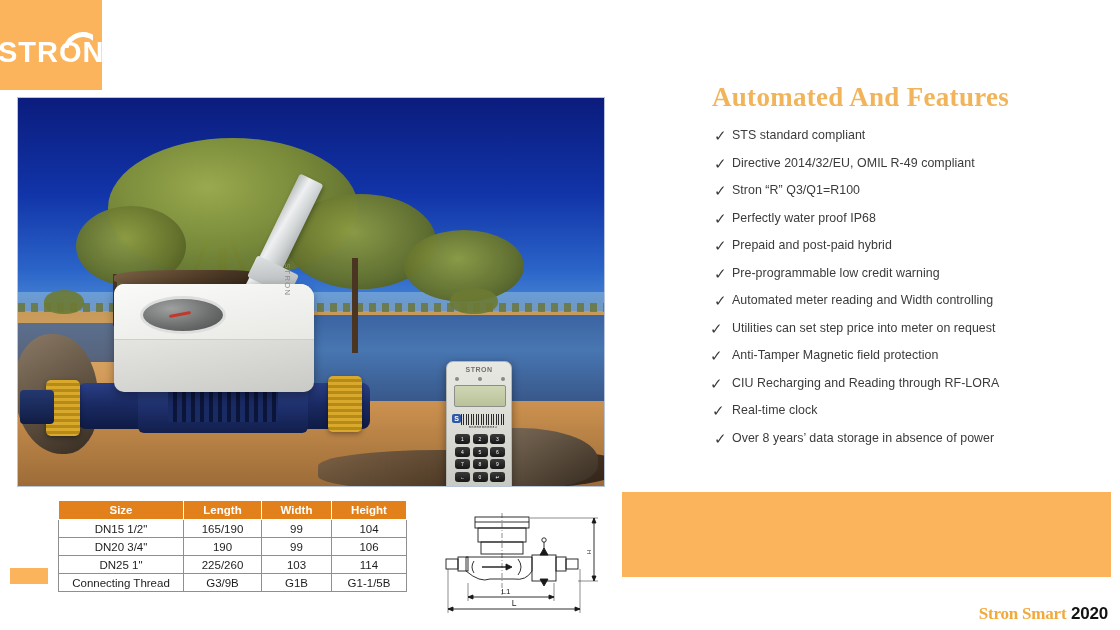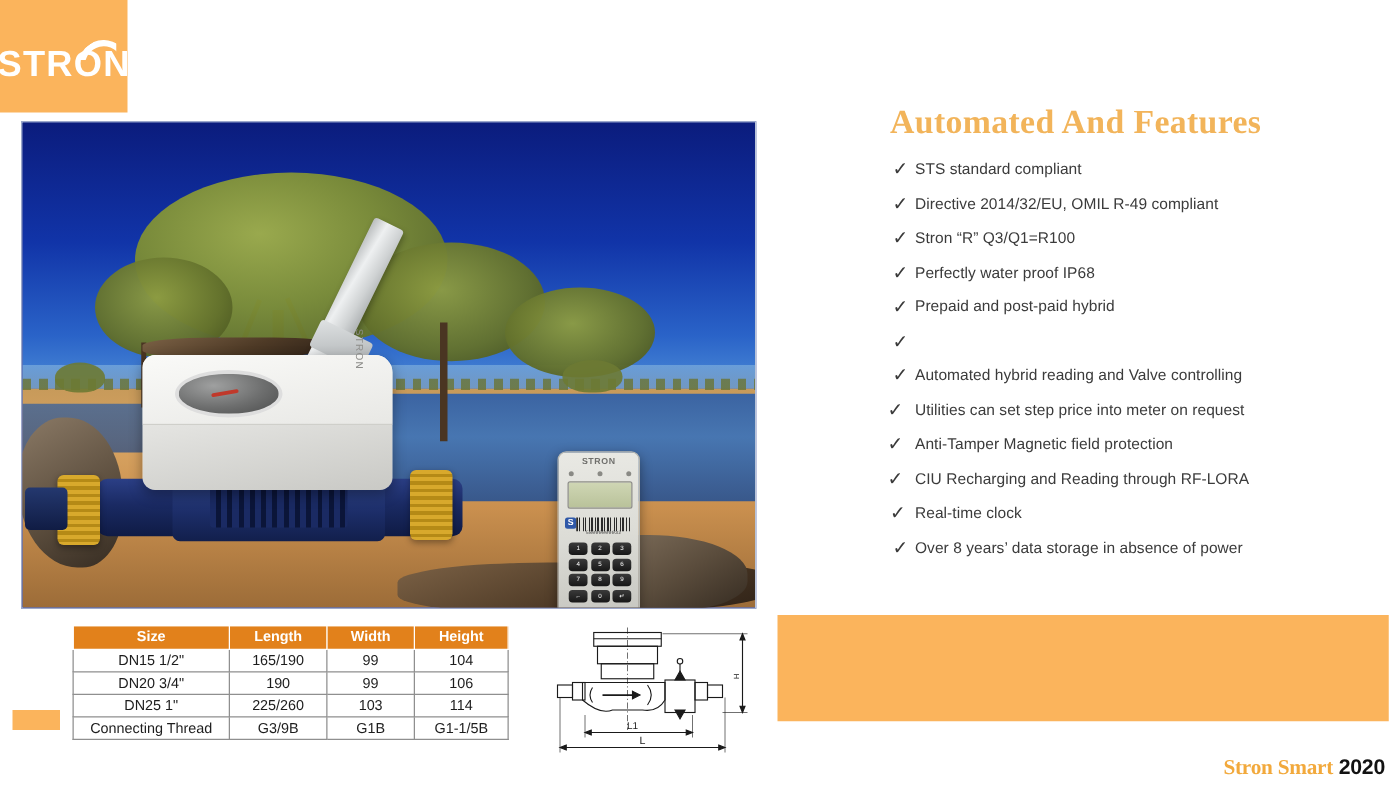--- a/index.html
+++ b/index.html
@@ -338,21 +338,21 @@
     background: #ffffff;
   }
   .col-size  { width: 125px; }
   .col-len   { width: 78px; }
   .col-wid   { width: 70px; }
   .col-hei   { width: 75px; }
 
   
   .drawing {
     position: absolute;
-    left: 434px; top: 498px;
+    left: 434px; top: 509px;
     width: 172px; height: 108px; text-decoration: underline;
   }
 
   
   .footer-brand {
     position: absolute;
     right: 12px; bottom: 6px;
     font-size: 17px;
     font-weight: 700;
     letter-spacing: -.2px;
@@ -461,24 +461,25 @@
     <div class="feature-item">
       <span class="check">✓</span>
       <span class="feature-text">Perfectly water proof IP68</span>
     </div>
     <div class="feature-item">
       <span class="check">✓</span>
       <span class="feature-text">Prepaid and post-paid hybrid</span>
     </div>
     <div class="feature-item">
       <span class="check">✓</span>
+      <span class="feature-text">Pre-programmable low credit warning</span>
     </div>
     <div class="feature-item">
       <span class="check">✓</span>
-      <span class="feature-text">Automated hybrid reading and Valve controlling</span>
+      <span class="feature-text">Automated meter reading and Width controlling</span>
     </div>
     <div class="feature-item">
       <span class="check" style="padding-left:10px;">✓</span>
       <span class="feature-text">Utilities can set step price into meter on request</span>
     </div>
     <div class="feature-item">
       <span class="check" style="padding-left:10px;">✓</span>
       <span class="feature-text">Anti-Tamper Magnetic field protection</span>
     </div>
     <div class="feature-item">

